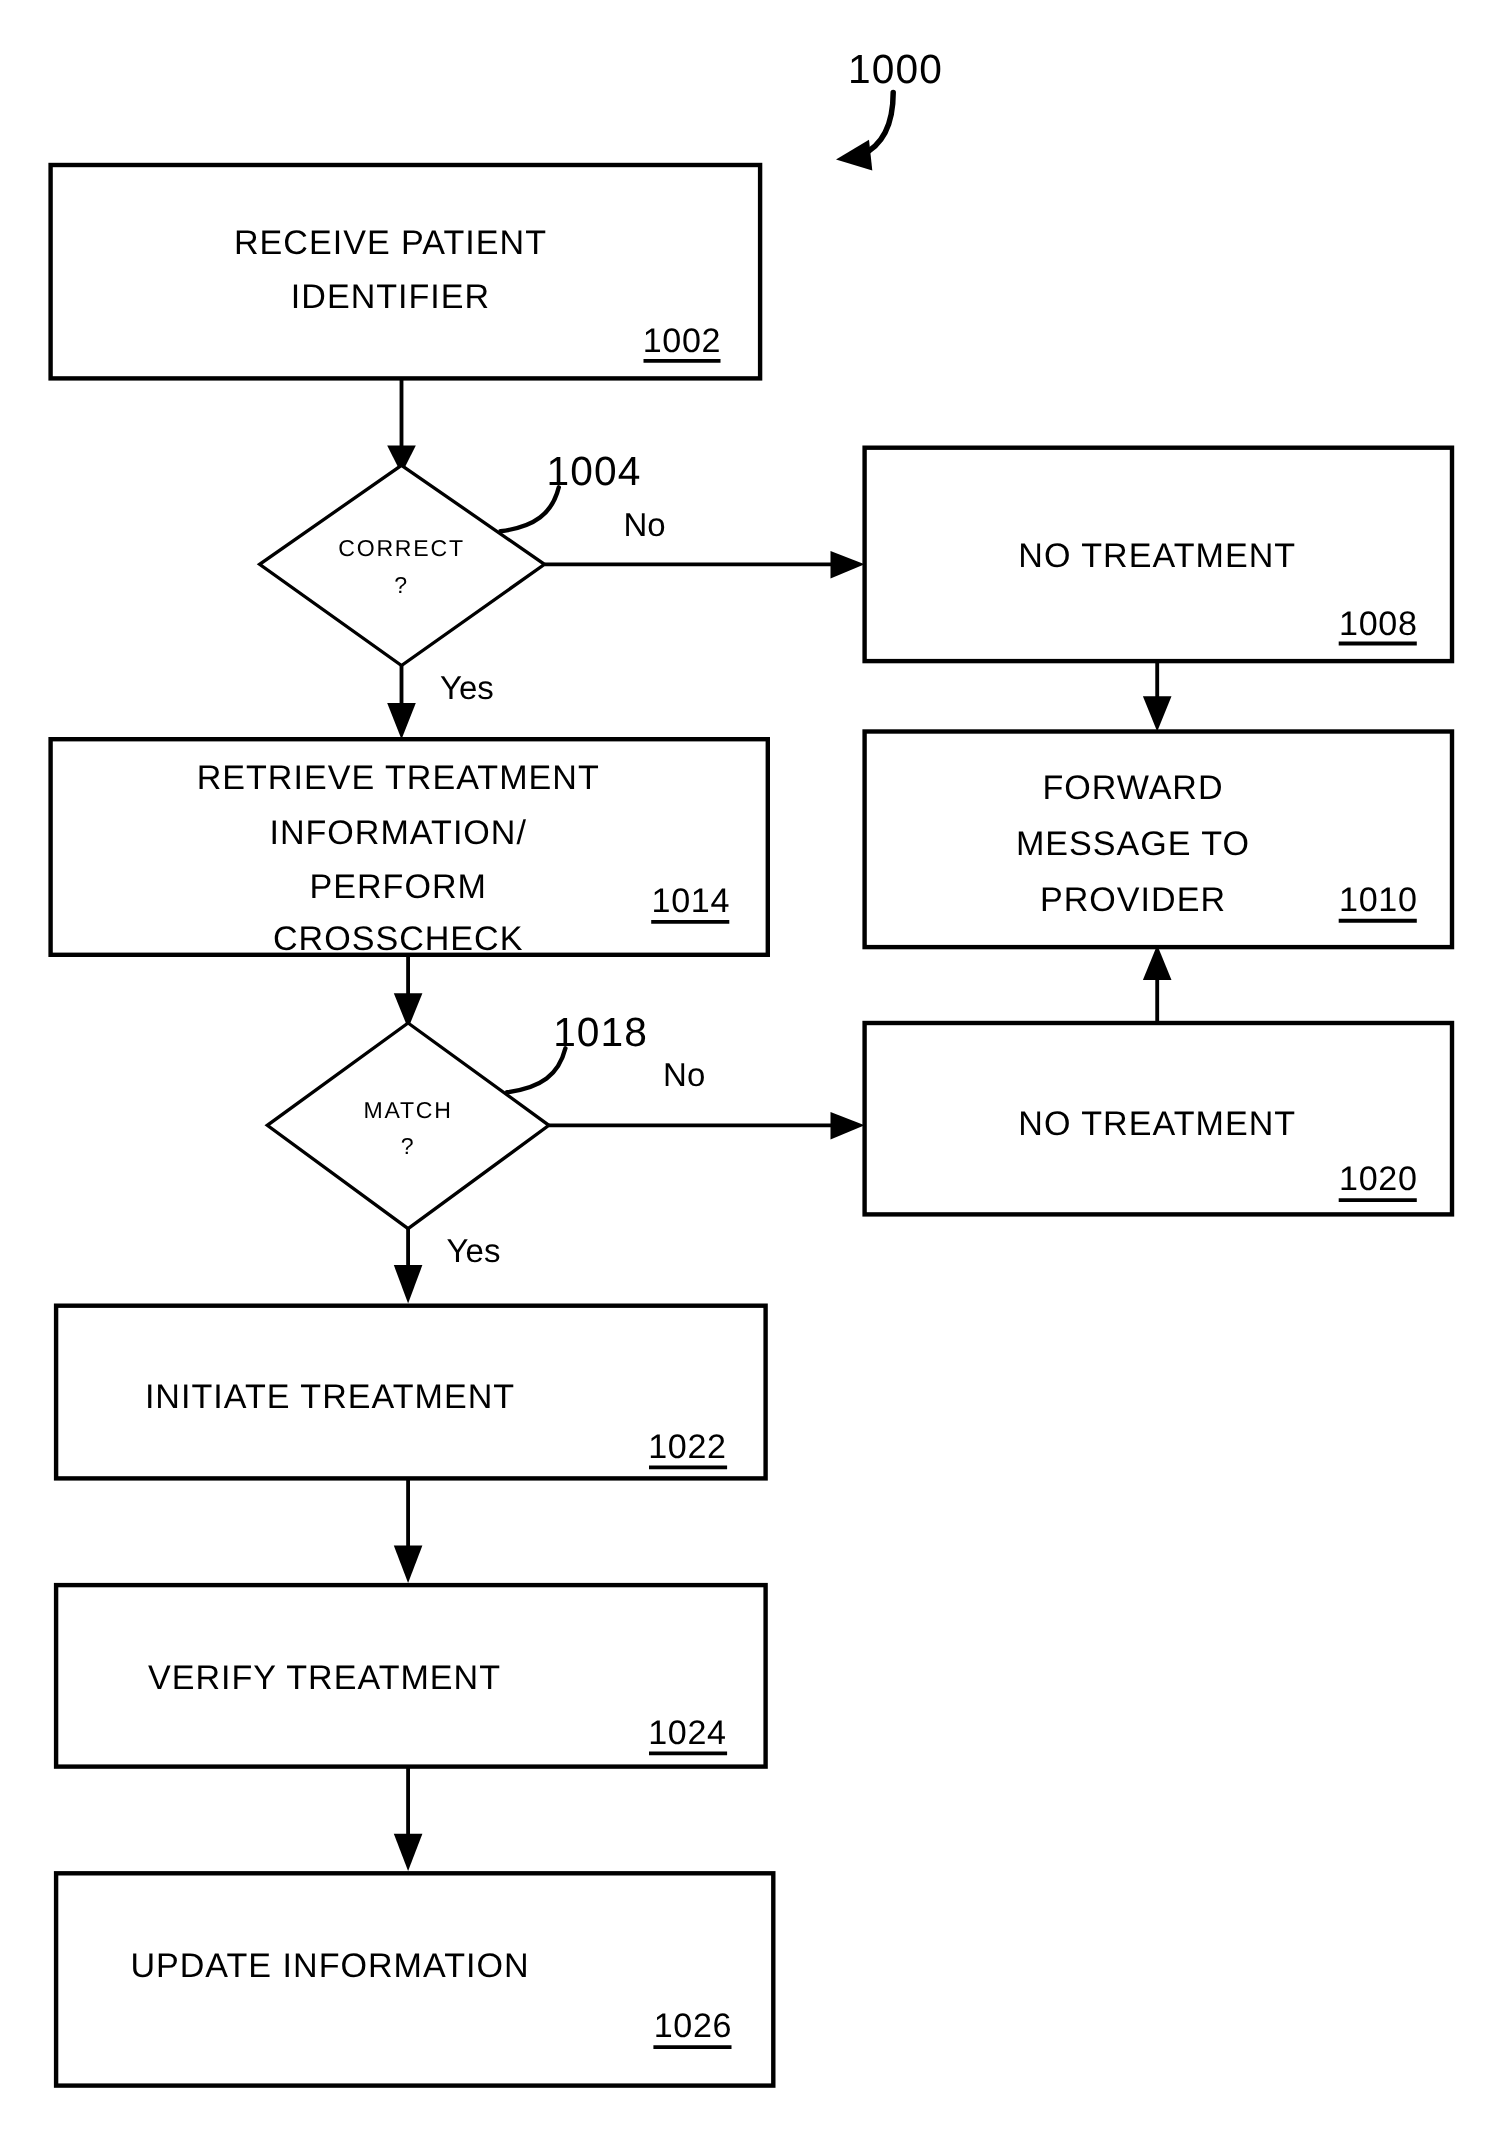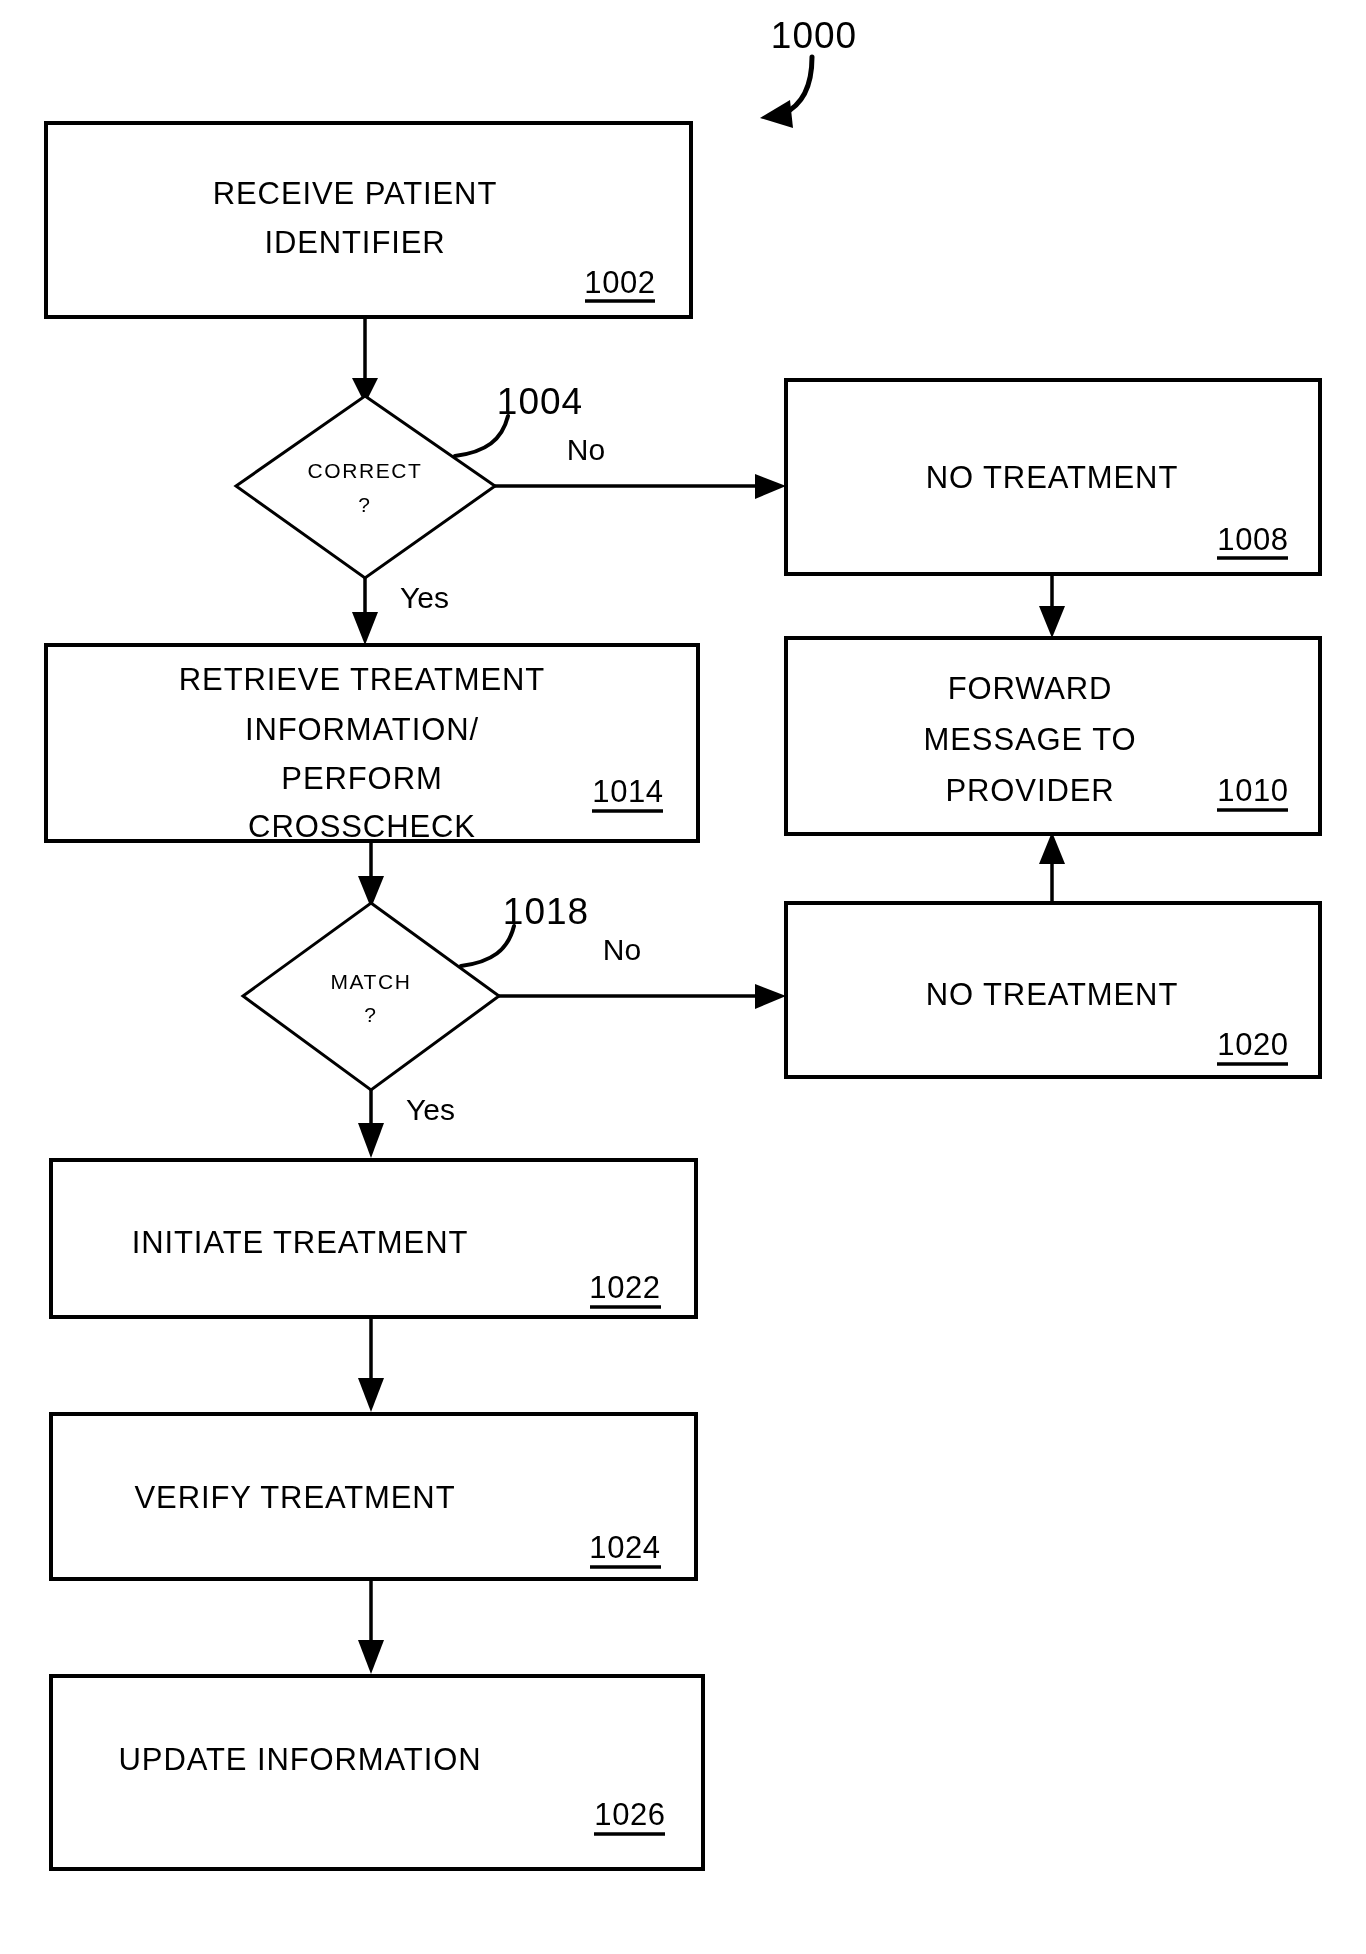--- a/index.html
+++ b/index.html
@@ -12,20 +12,21 @@
     font-family: "Liberation Sans", sans-serif;
     width: 1366px;
     height: 1954px;
     overflow: hidden;
   }
   #figure-root {
     position: relative;
     width: 1366px;
     height: 1470px;
     background: #ffffff;
+    margin-top: 27px;
   }
   svg#flowchart {
     display: block;
     width: 1366px;
     height: 1954px;
   }
   .node-box {
     fill: #ffffff;
     stroke: #000000;
     stroke-width: 4;

